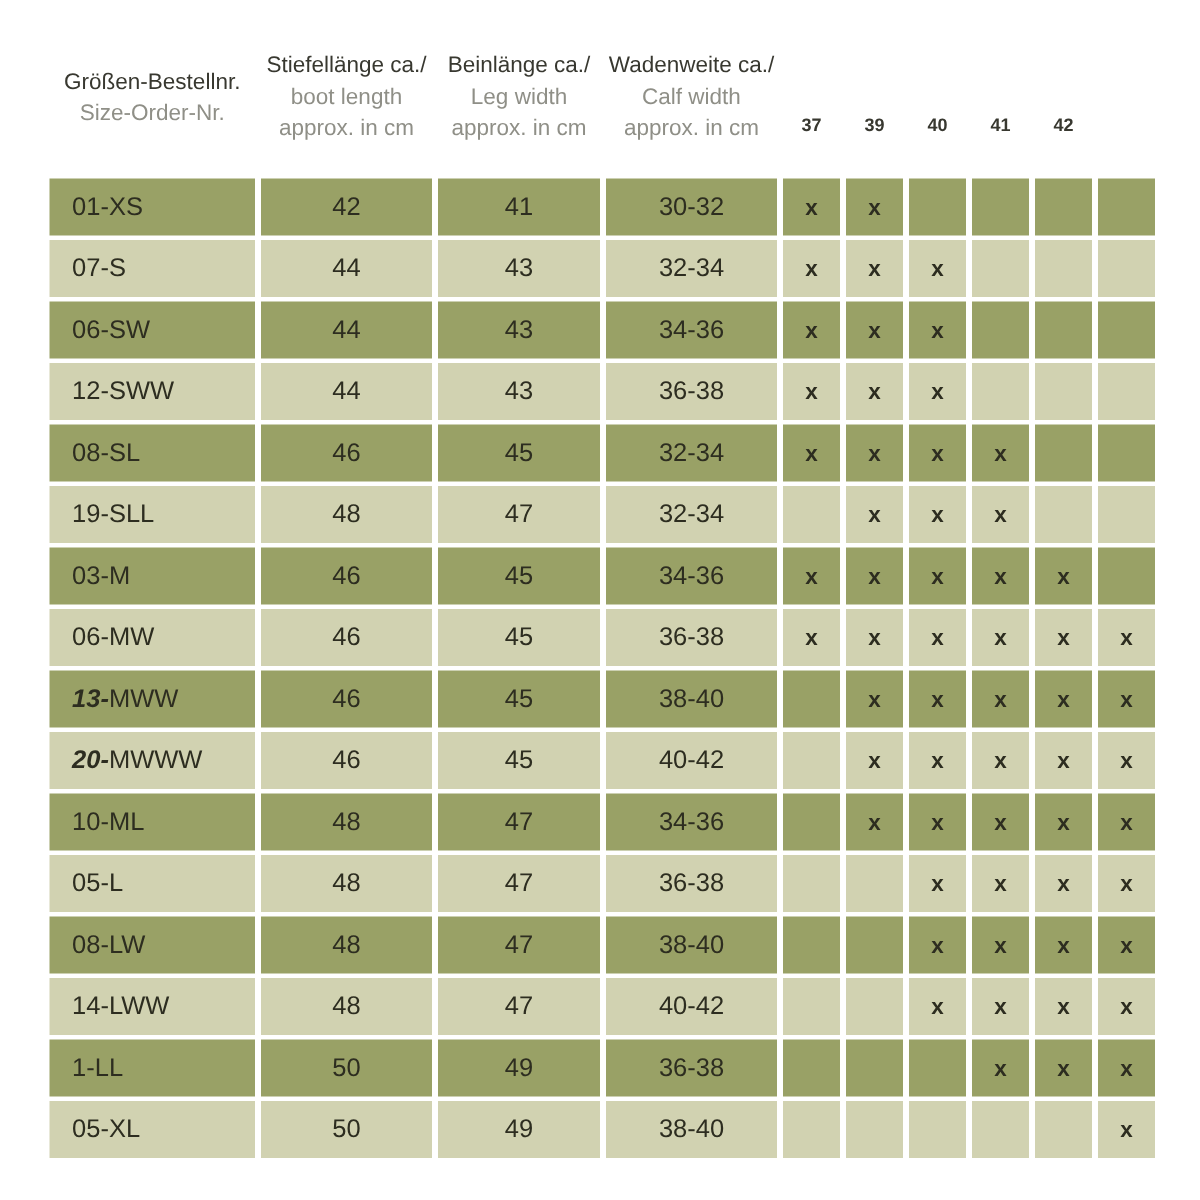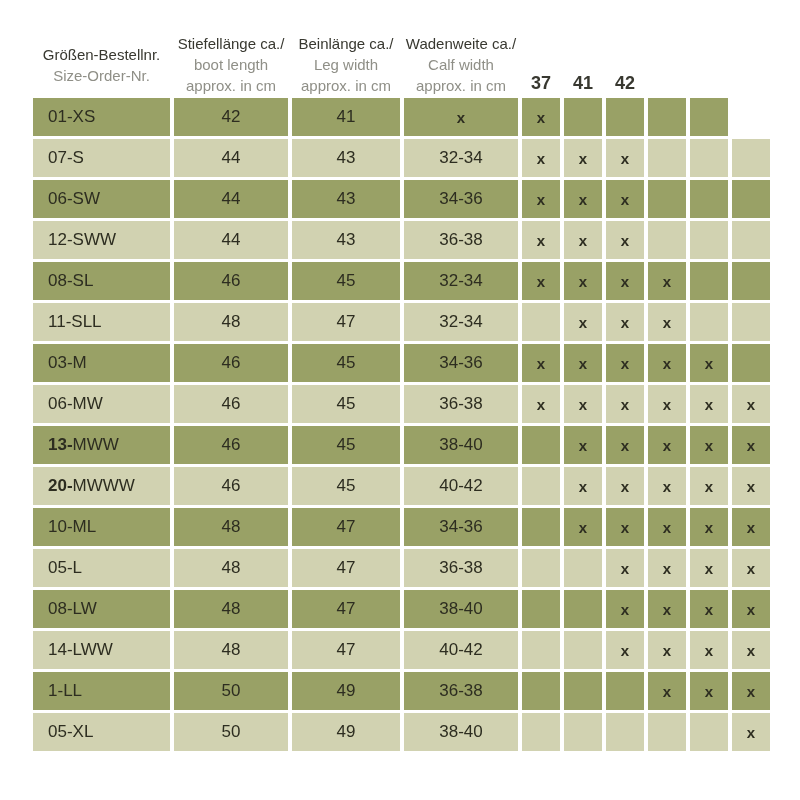--- a/index.html
+++ b/index.html
@@ -28,38 +28,38 @@
     width:737px;
   }
   .grid-row{
     display:grid;
     grid-template-columns:137px 114px 108px 114px 38px 38px 38px 38px 38px 38px;
     column-gap:4px;
   }
   
   .header{
     height:74px;
-    margin-bottom:0;
+    margin-bottom:21px;
   }
   .hcell{
     display:flex;
     flex-direction:column;
     justify-content:flex-end;
     align-items:center;
     text-align:center;
     font-size:15px;
     line-height:21px;
     color:var(--text-dark);
     padding-bottom:2px;
   }
   .hcell.order-col{padding-bottom:12px;}
   .hline-gray{color:var(--text-gray);}
   .hsize{
     justify-content:flex-end;
-    font-size:18px;
+    font-size:12px;
     font-weight:bold;
     color:var(--text-dark);
     padding-bottom:4px;
   }
   
   .rows{display:flex;flex-direction:column;row-gap:3px;}
   .row{height:38px;}
   .cell{
     display:flex;
     align-items:center;
@@ -68,21 +68,21 @@
     color:var(--cell-text);
   }
   .row.dark .cell{background:var(--row-dark);}
   .row.light .cell{background:var(--row-light);}
   .cell.name{
     justify-content:flex-start;
     padding-left:15px;
   }
   .cell .size-label{font-weight:normal;}
   .row.bold-order .cell .order-num,
-  .row.bold-order .cell .sep{font-weight:bold;}
+  .row.bold-order .cell .sep{font-weight:bold;font-style:italic;}
   .cell.fit{
     font-size:15px;
     font-weight:bold;
   }
 </style>
 </head>
 <body>
 
 <div class="stage">
   <div class="chart">
@@ -101,33 +101,36 @@
         <span>Beinlänge ca./</span>
         <span class="hline-gray">Leg width</span>
         <span class="hline-gray">approx. in cm</span>
       </div>
       <div class="hcell">
         <span>Wadenweite ca./</span>
         <span class="hline-gray">Calf width</span>
         <span class="hline-gray">approx. in cm</span>
       </div>
       <div class="hcell hsize">37</div>
+      <div class="hcell hsize">39</div>
+      <div class="hcell hsize">40</div>
       <div class="hcell hsize">41</div>
       <div class="hcell hsize">42</div>
     </div>
 
     <div class="rows" id="rows">
         <div class="row grid-row dark">
           <div class="cell name">
             <span class="order-num">01</span>
             <span class="sep"> - </span>
             <span class="size-label">XS</span>
           </div>
           <div class="cell">42</div>
           <div class="cell">41</div>
+          <div class="cell">30-32</div>
           <div class="cell fit">x</div>
           <div class="cell fit">x</div>
           <div class="cell fit"></div>
           <div class="cell fit"></div>
           <div class="cell fit"></div>
           <div class="cell fit"></div>
         </div>
         <div class="row grid-row light">
           <div class="cell name">
             <span class="order-num">07</span>
@@ -187,21 +190,21 @@
           <div class="cell">32-34</div>
           <div class="cell fit">x</div>
           <div class="cell fit">x</div>
           <div class="cell fit">x</div>
           <div class="cell fit">x</div>
           <div class="cell fit"></div>
           <div class="cell fit"></div>
         </div>
         <div class="row grid-row light">
           <div class="cell name">
-            <span class="order-num">11</span>
+            <span class="order-num">19</span>
             <span class="sep"> - </span>
             <span class="size-label">SLL</span>
           </div>
           <div class="cell">48</div>
           <div class="cell">47</div>
           <div class="cell">32-34</div>
           <div class="cell fit"></div>
           <div class="cell fit">x</div>
           <div class="cell fit">x</div>
           <div class="cell fit">x</div>

